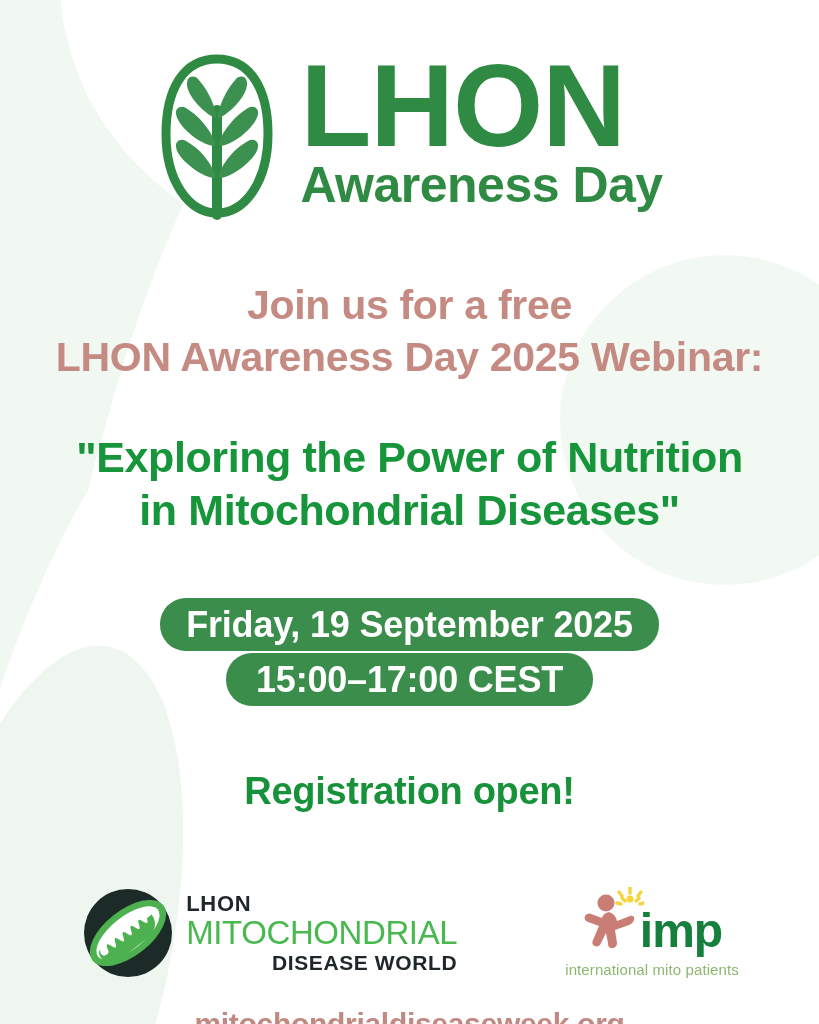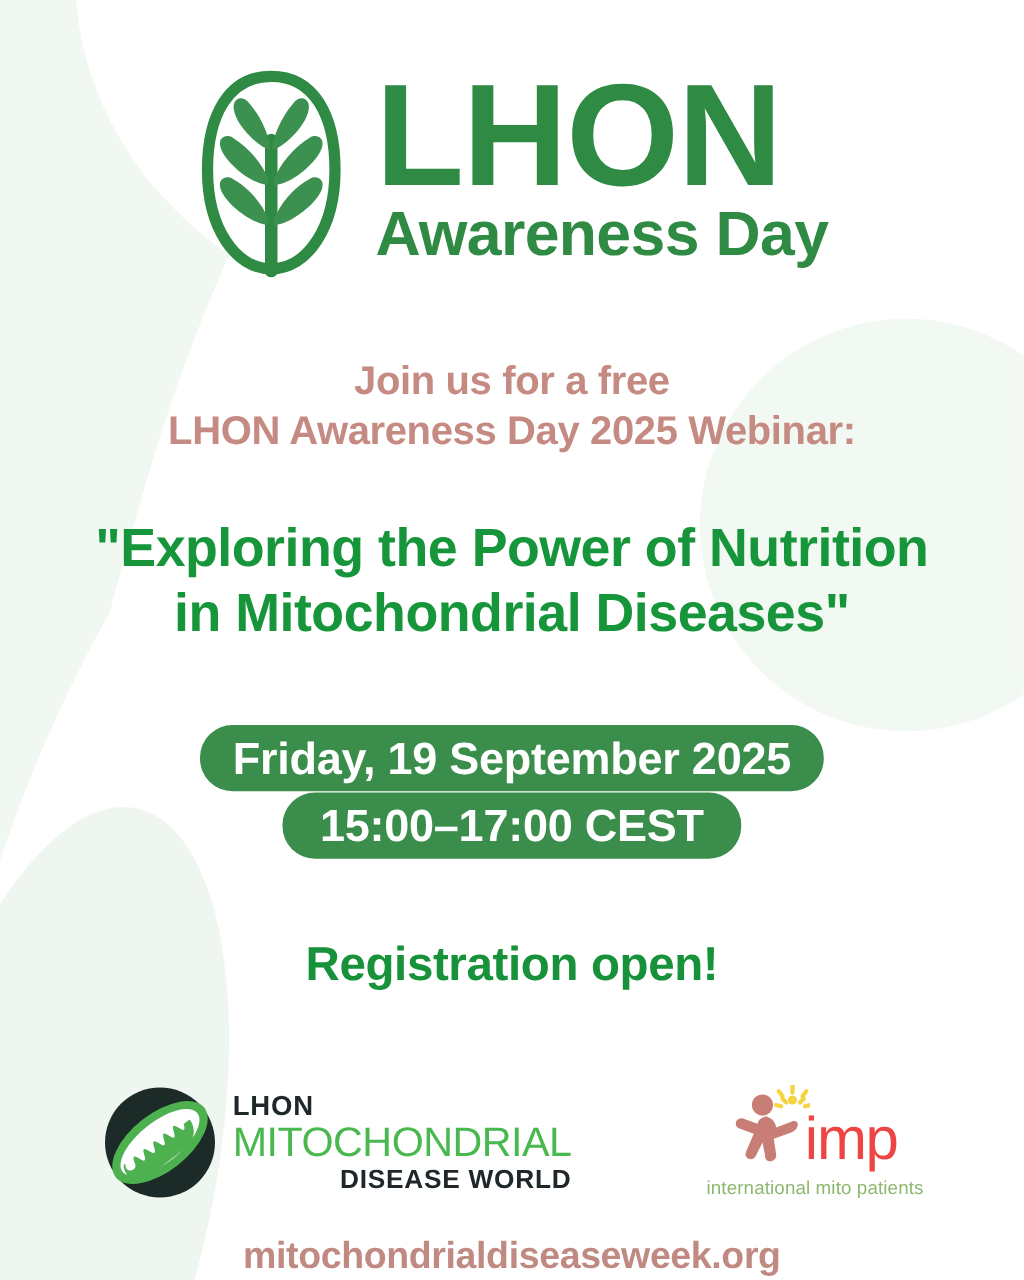--- a/index.html
+++ b/index.html
@@ -91,21 +91,21 @@
     font-size:50px; line-height:1.18;
     font-weight:bold; color:#2f8a43;
     letter-spacing:-.5px;
   }
 
   
   .intro{
     margin-top:60px;
     text-align:center;
     color:#c58b83;
-    font-size:32px;
+    font-size:41px;
     font-weight:bold;
     line-height:1.26;
     letter-spacing:-.3px;
   }
 
   
   .title{
     margin-top:48px;
     text-align:center;
     color:#16953a;
@@ -169,21 +169,21 @@
   }
   .wmdw-l3{
     font-size:21px; font-weight:bold; color:#20272b;
     letter-spacing:.6px; align-self:flex-end; margin-top:3px;
   }
   
   .imp{ display:flex; flex-direction:column; align-items:center; }
   .imp-row{ display:flex; align-items:flex-end; }
   .imp-mark{ width:62px; height:66px; }
   .imp-word{
-    font-size:48px; font-weight:normal; color:#ef4444;
+    font-size:48px; font-weight:bold; color:#15803d;
     line-height:.92; letter-spacing:-1px;
     margin-left:-4px;
   }
   .imp-tag{
     font-size:15px; color:#8cb86f;
     margin-top:8px; letter-spacing:.1px;
   }
 
   
   .url{

